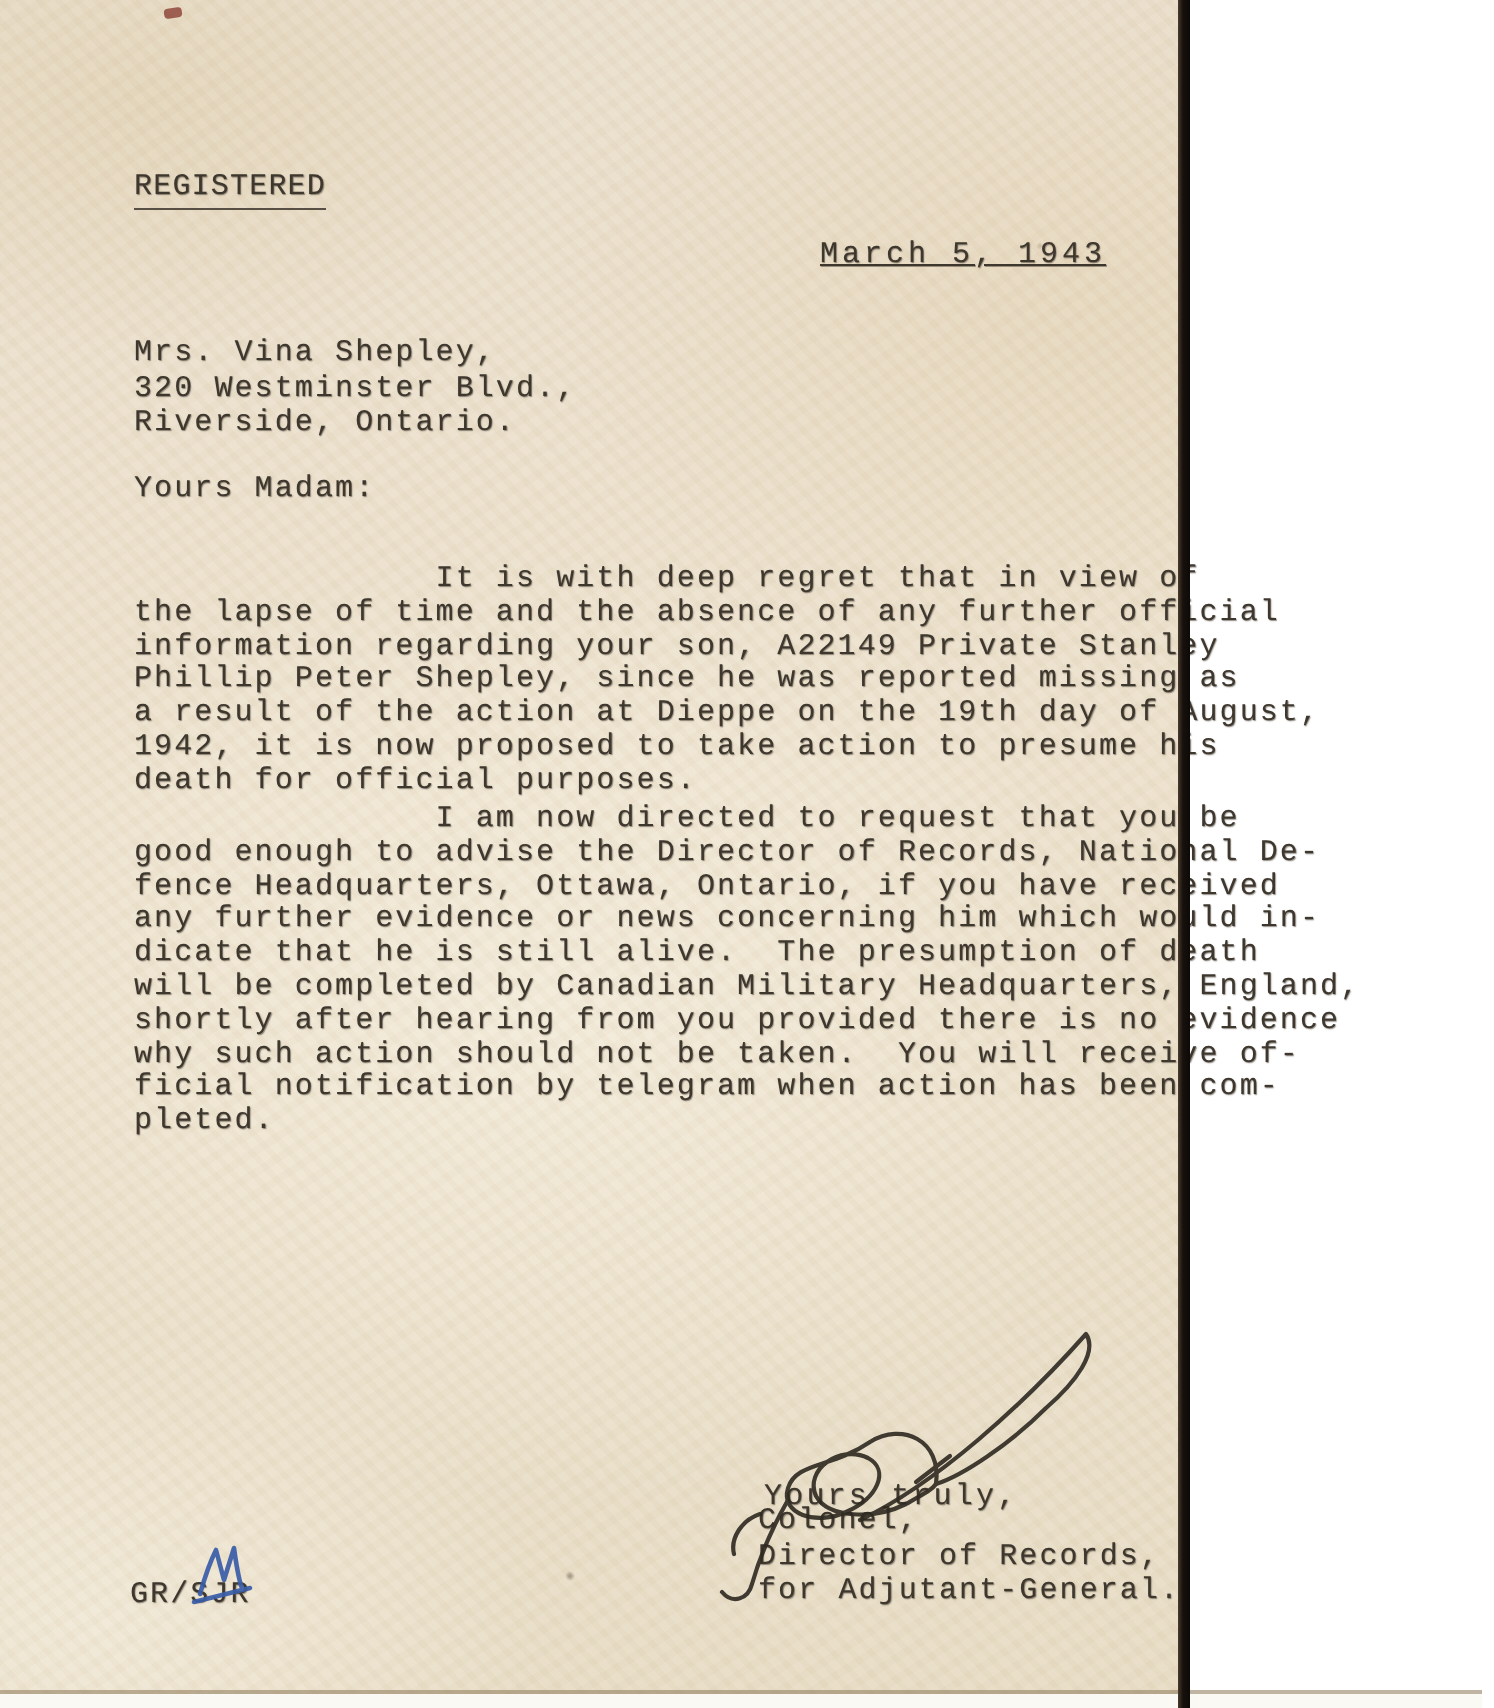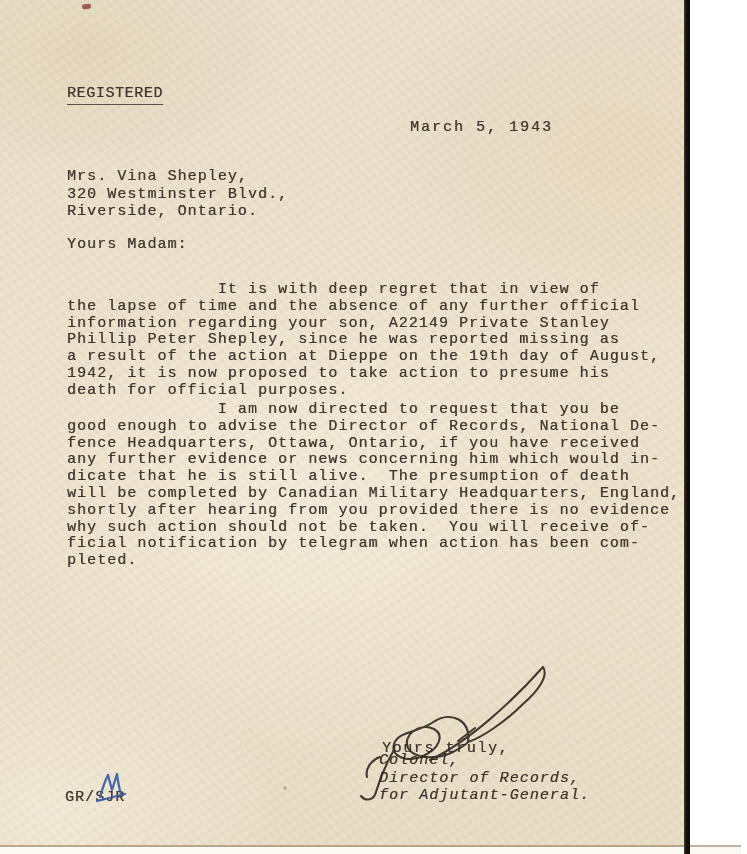--- a/index.html
+++ b/index.html
@@ -5,21 +5,21 @@
   html, body { margin: 0; padding: 0; }
   body {
     width: 747px; height: 854px;
     font-family: "Liberation Mono", "DejaVu Sans Mono", monospace;
     background: #ffffff;
     position: relative;
     overflow: hidden;
   }
   .page {
     position: absolute; left: 0; top: 0;
-    width: 690px; height: 854px;
+    width: 595px; height: 854px;
     background:
       radial-gradient(circle 1.5px at 285px 788px, rgba(80,70,55,.55), transparent 2.5px),
       radial-gradient(circle 1px at 520px 123px, rgba(120,100,70,.35), transparent 2px),
       radial-gradient(ellipse 300px 180px at 12% 6%, rgba(222,205,172,0.55), transparent 70%),
       radial-gradient(ellipse 380px 260px at 90% 18%, rgba(226,208,176,0.5), transparent 70%),
       radial-gradient(ellipse 420px 320px at 45% 60%, rgba(255,252,242,0.38), transparent 75%),
       radial-gradient(ellipse 300px 200px at 8% 95%, rgba(248,243,230,0.5), transparent 75%),
       linear-gradient(176deg, #e9decb 0%, #ece1cc 45%, #e7dcc4 100%);
   }
   .tex {
@@ -36,29 +36,29 @@
     letter-spacing: 1.05px;
     white-space: pre;
     text-shadow: 0.4px 0.4px 0.6px rgba(52,44,33,0.55);
   }
   .registered {
     left: 67px; top: 86px;
     letter-spacing: 0.6px;
     border-bottom: 1.6px solid rgba(62,55,46,0.85);
     padding-bottom: 1px;
   }
-  .date        { left: 410px; top: 120px; letter-spacing: 2px; }
+  .date        { left: 410px; top: 120px; letter-spacing: 2px; text-decoration: underline; }
   .address     { left: 67px;  top: 168px; line-height: 17.6px; }
   .salutation  { left: 67px;  top: 237px; }
   .para-1      { left: 67px;  top: 271px; margin-top: 11px; }
   .para-2      { left: 67px;  top: 402px; }
   .para-3      { left: 67px;  top: 579px; }
   .para-4      { left: 67px;  top: 627px; }
   .closing     { left: 382px; top: 694px; letter-spacing: 1.6px; margin-top: 47px; }
-  .sig-block   { left: 379px; top: 752px; line-height: 17.6px; font-style: italic; }
+  .sig-block   { left: 379px; top: 752px; line-height: 17.6px; }
   .initials    { left: 65px;  top: 750px; margin-top: 40px; }
   .red-mark {
     position: absolute; left: 82px; top: 4px;
     width: 9px; height: 5px;
     background: #7d2a20; opacity: 0.7;
     border-radius: 2px; transform: rotate(-8deg);
   }
   .ink-overlay {
     position: absolute; left: 0; top: 0;
     width: 747px; height: 854px;

